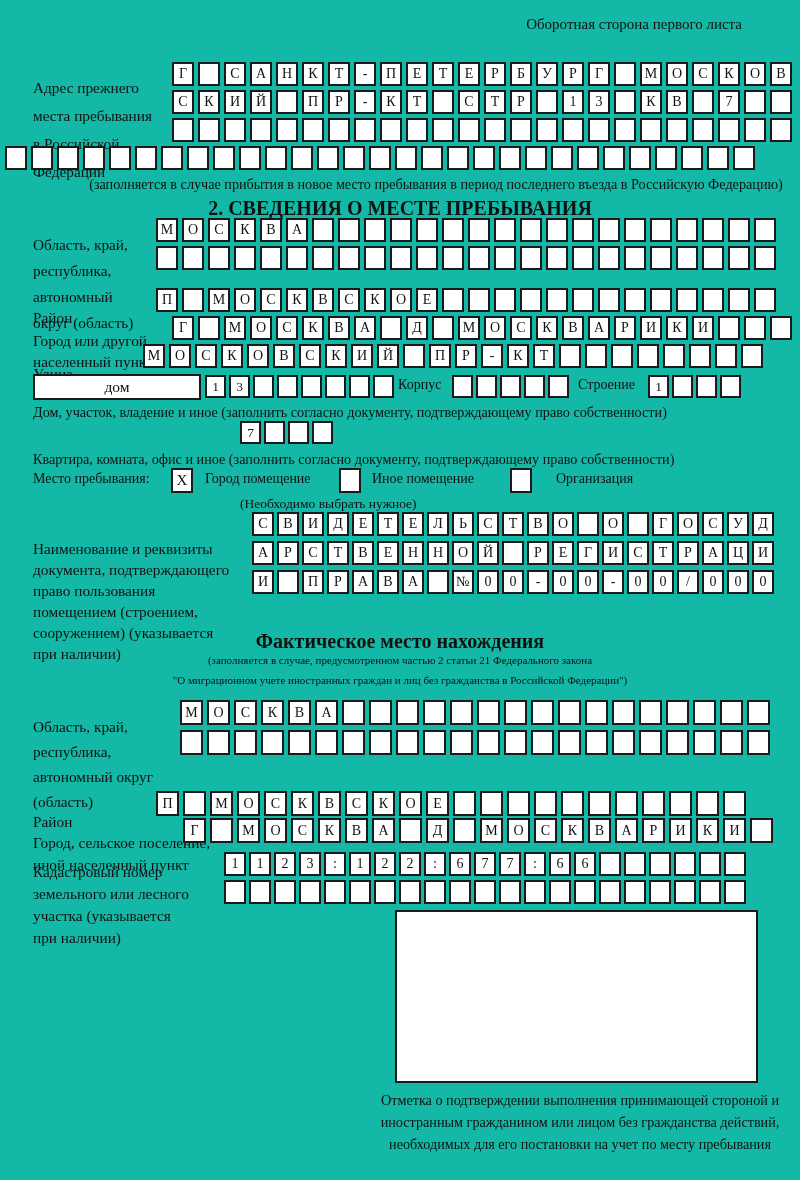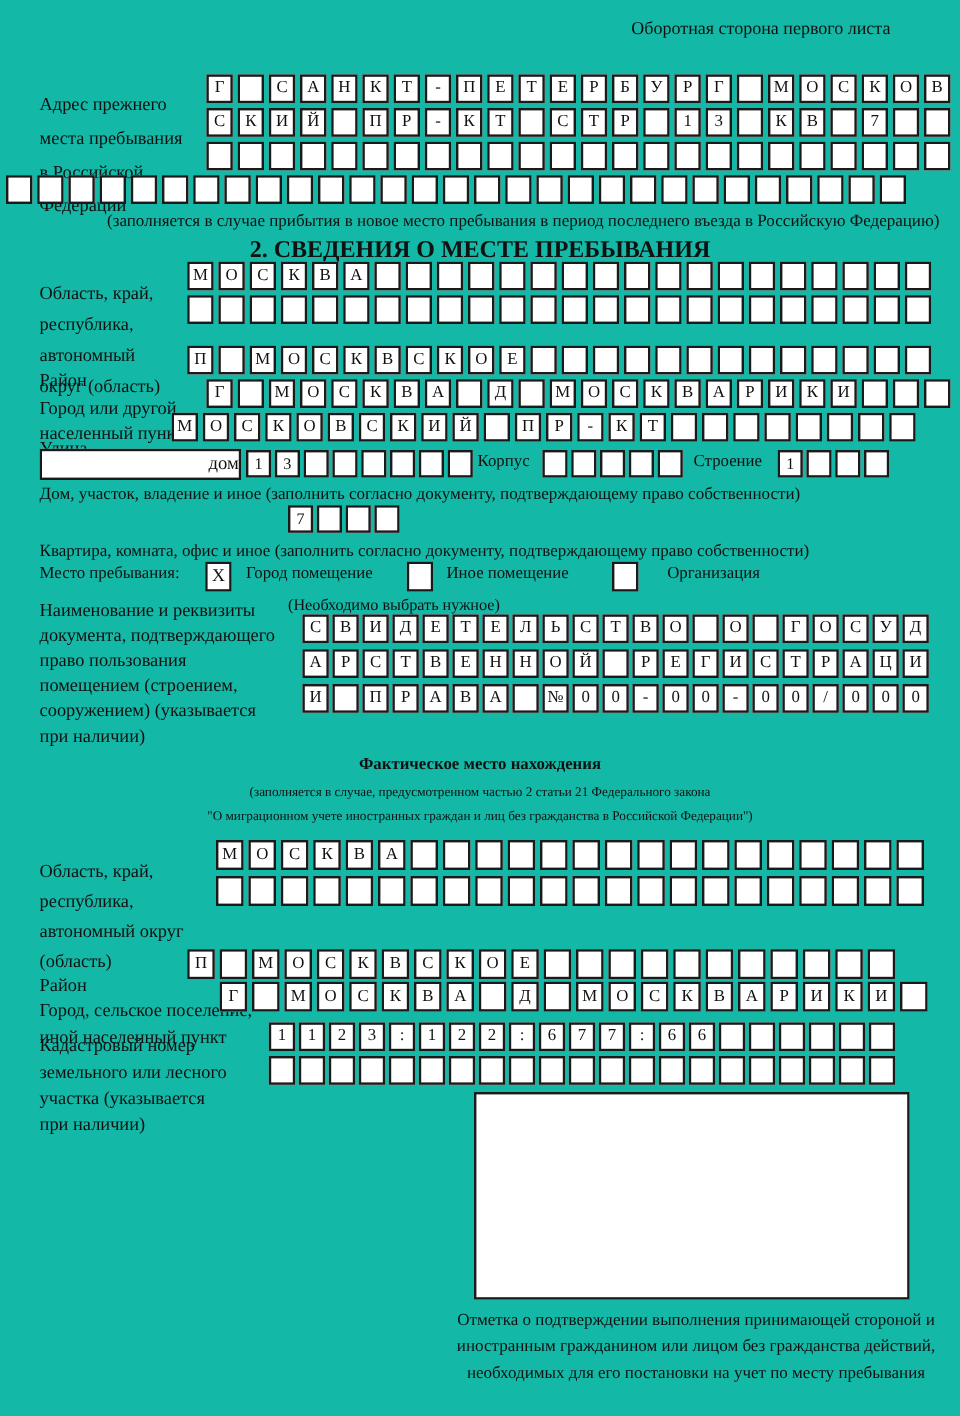--- a/index.html
+++ b/index.html
@@ -288,21 +288,21 @@
       <span class="box"></span>
       <span class="box"></span>
       <span class="box"></span>
       <span class="box"></span>
       <span class="box"></span>
       <span class="box"></span>
       <span class="box"></span>
       <span class="box"></span>
     </div>
 
-  <div class="widebox" style="left:33px;top:374px;width:168px;height:26px;justify-content:flex-end;">
+  <div class="widebox" style="left:33px;top:374px;width:168px;height:26px;">
       <span>дом</span>
     </div>
   <div class="abs boxrow sm" style="left:205px;top:375px;">
       <span class="box">1</span>
       <span class="box">3</span>
       <span class="box"></span>
       <span class="box"></span>
       <span class="box"></span>
       <span class="box"></span>
       <span class="box"></span>
@@ -335,21 +335,21 @@
 
   <div class="abs inl" style="left:33px;top:471px;">Место пребывания:</div>
   <div class="checkbox" style="left:171px;top:468px;">X</div>
   <div class="abs inl" style="left:205px;top:471px;">Город помещение</div>
   <div class="checkbox" style="left:339px;top:468px;"></div>
   <div class="abs inl" style="left:372px;top:471px;">Иное помещение</div>
   <div class="checkbox" style="left:510px;top:468px;"></div>
   <div class="abs inl" style="left:556px;top:471px;text-align:right;">Организация</div>
   <div class="abs hint" style="left:240px;top:496px;">(Необходимо выбрать нужное)</div>
 
-  <div class="abs lbl" style="left:33px;top:482px;line-height:21px;">Наименование и реквизиты
+  <div class="abs lbl" style="left:33px;top:522px;line-height:21px;">Наименование и реквизиты
 документа, подтверждающего
 право пользования
 помещением (строением,
 сооружением) (указывается
 при наличии)</div>
   <div class="abs boxrow md" style="left:252px;top:512px;">
       <span class="box">С</span>
       <span class="box">В</span>
       <span class="box">И</span>
       <span class="box">Д</span>
@@ -411,21 +411,21 @@
       <span class="box">0</span>
       <span class="box">-</span>
       <span class="box">0</span>
       <span class="box">0</span>
       <span class="box">/</span>
       <span class="box">0</span>
       <span class="box">0</span>
       <span class="box">0</span>
     </div>
 
-  <div class="abs h2 center" style="left:0;top:630px;width:800px;font-size:14px;">Фактическое место нахождения</div>
+  <div class="abs h2 center" style="left:0;top:630px;width:800px;font-size:20px;">Фактическое место нахождения</div>
   <div class="abs sub center" style="left:0;top:654px;width:800px;">(заполняется в случае, предусмотренном частью 2 статьи 21 Федерального закона</div>
   <div class="abs sub center" style="left:0;top:674px;width:800px;">"О миграционном учете иностранных граждан и лиц без гражданства в Российской Федерации")</div>
 
   <div class="abs lbl" style="left:33px;top:698px;line-height:25px;">Область, край,
 республика,
 автономный округ
 (область)</div>
   <div class="abs boxrow lg" style="left:180px;top:700px;">
       <span class="box">М</span>
       <span class="box">О</span>

